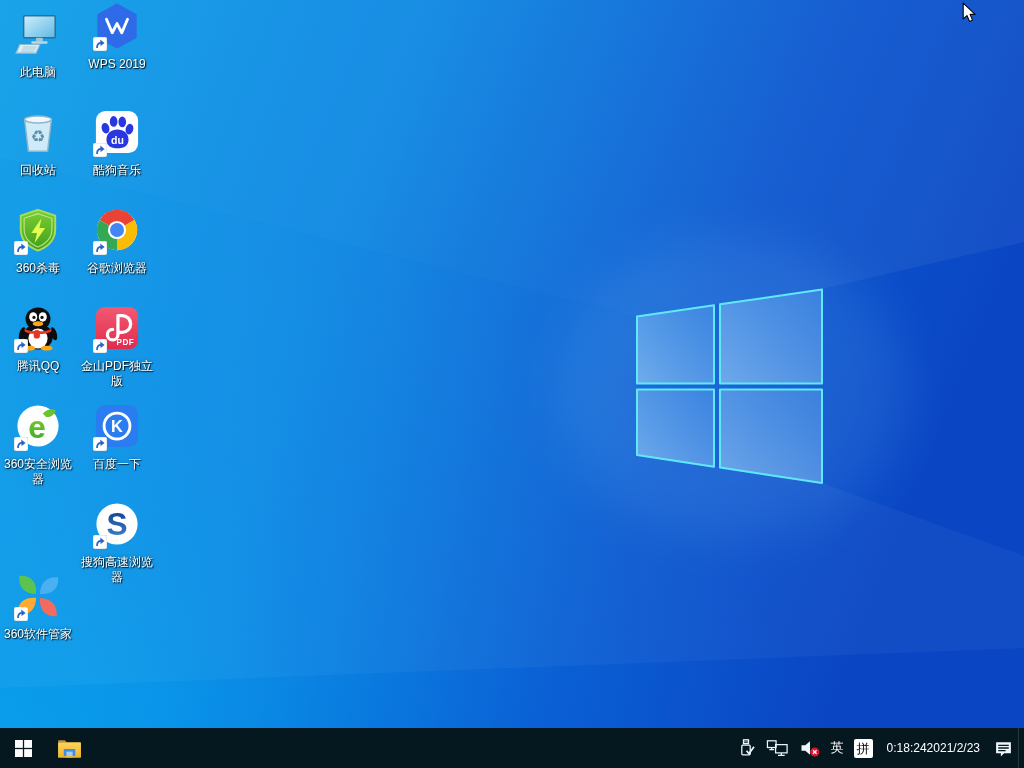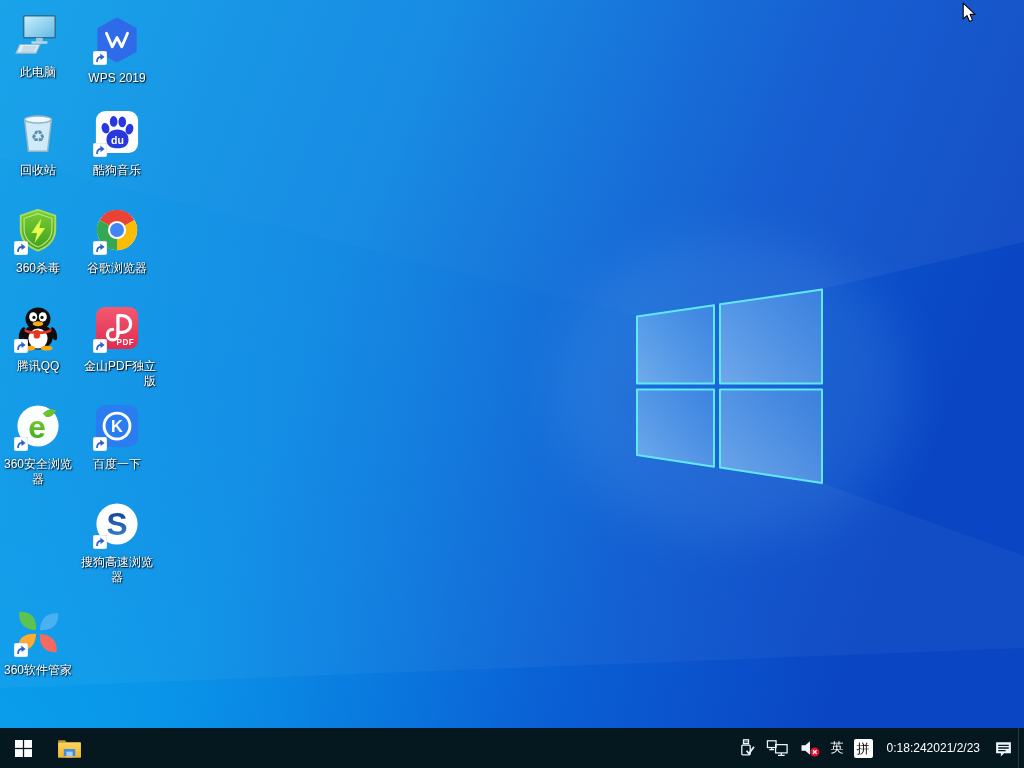--- a/index.html
+++ b/index.html
@@ -97,21 +97,21 @@
             </defs>
 <rect x="9" y="5" width="33" height="23" rx="1.5" fill="url(#pcA)" stroke="#2e6f96" stroke-width="1.6"></rect>
 <rect x="22" y="28" width="7" height="4" fill="#9fc8da"></rect>
 <rect x="17" y="31.5" width="17" height="2.6" rx="1" fill="#b8d8e6"></rect>
 <path d="M5 35 L26 35 L22 44 L1 44 Z" fill="#dceef7" stroke="#8fb8cc" stroke-width="1.2"></path>
 <path d="M8.5 37.5 h14 M7.5 39.7 h14 M6.5 41.9 h14" stroke="#9cc2d4" stroke-width="0.9"></path>
           </svg>
         </div>
         <div class="icon-label">此电脑</div>
       </div>
-      <div class="icon-cell" style="left: 78px; top: 16px; width: 78px;">
+      <div class="icon-cell" style="left: 78px; top: 2px; width: 78px;">
         <div class="icon-art">
           <svg class="app" viewBox="0 0 48 48">
 <path d="M24 2 L43 12.5 V35.5 L24 46 L5 35.5 V12.5 Z" fill="#2f6ae8" stroke="#2f6ae8" stroke-width="3" stroke-linejoin="round"></path>
 <path d="M13 17 L19 31 L24 21.5 L29 31 L35 17" fill="none" stroke="#fff" stroke-width="3" stroke-linejoin="round" stroke-linecap="round"></path>
           </svg>
           <span class="shortcut-badge">
 <svg viewBox="0 0 14 14">
               <rect width="14" height="14" rx="2" fill="#fff" stroke="#9ab0c0" stroke-width="0.5"></rect>
 <path d="M4 11 C4 7.2 5.6 5.9 8.2 5.9" fill="none" stroke="#2a63c8" stroke-width="1.7"></path>
 <path d="M7.2 2.6 L11.6 5.9 L7.6 9 Z" fill="#2a63c8"></path>
@@ -217,21 +217,21 @@
           <span class="shortcut-badge">
 <svg viewBox="0 0 14 14">
               <rect width="14" height="14" rx="2" fill="#fff" stroke="#9ab0c0" stroke-width="0.5"></rect>
 <path d="M4 11 C4 7.2 5.6 5.9 8.2 5.9" fill="none" stroke="#2a63c8" stroke-width="1.7"></path>
 <path d="M7.2 2.6 L11.6 5.9 L7.6 9 Z" fill="#2a63c8"></path>
             </svg>
           </span>
         </div>
         <div class="icon-label">谷歌浏览器</div>
       </div>
-      <div class="icon-cell" style="left: 78px; top: 304px; width: 78px; text-align: right;">
+      <div class="icon-cell" style="left: 78px; top: 304px; width: 78px;">
         <div class="icon-art">
           <svg class="app" viewBox="0 0 48 48">
 <defs>
               <linearGradient id="kpA" x1="0" y1="0" x2="0" y2="1">
                 <stop offset="0" stop-color="#f25a70"></stop>
                 <stop offset="1" stop-color="#e12b4e"></stop>
               </linearGradient>
             </defs>
 <rect x="2" y="2" width="44" height="44" rx="9" fill="url(#kpA)"></rect>
 <path d="M25 30 V11 h4.5 a8.75 8.75 0 0 1 0 17.5 H25" fill="none" stroke="#fff" stroke-width="3.4" stroke-linecap="round" stroke-linejoin="round"></path>
@@ -303,21 +303,21 @@
           <span class="shortcut-badge">
 <svg viewBox="0 0 14 14">
               <rect width="14" height="14" rx="2" fill="#fff" stroke="#9ab0c0" stroke-width="0.5"></rect>
 <path d="M4 11 C4 7.2 5.6 5.9 8.2 5.9" fill="none" stroke="#2a63c8" stroke-width="1.7"></path>
 <path d="M7.2 2.6 L11.6 5.9 L7.6 9 Z" fill="#2a63c8"></path>
             </svg>
           </span>
         </div>
         <div class="icon-label">搜狗高速浏览器</div>
       </div>
-      <div class="icon-cell" style="left: 0px; top: 608px; width: 76px;">
+      <div class="icon-cell" style="left: 0px; top: 572px; width: 76px;">
         <div class="icon-art">
           <svg class="app" viewBox="0 0 48 48">
 <path d="M26 22 C26.5 10 33 3.5 45 4.5 C45.8 16.5 39 22.8 26 22 Z" fill="#49b0f2"></path>
 <path d="M26 22 C26.5 10 33 3.5 45 4.5 C45.8 16.5 39 22.8 26 22 Z" fill="#5cc44e" transform="rotate(-90 24 24)"></path>
 <path d="M26 22 C26.5 10 33 3.5 45 4.5 C45.8 16.5 39 22.8 26 22 Z" fill="#f26a60" transform="rotate(90 24 24)"></path>
 <path d="M26 22 C26.5 10 33 3.5 45 4.5 C45.8 16.5 39 22.8 26 22 Z" fill="#ffaa33" transform="rotate(180 24 24)"></path>
           </svg>
           <span class="shortcut-badge">
 <svg viewBox="0 0 14 14">
               <rect width="14" height="14" rx="2" fill="#fff" stroke="#9ab0c0" stroke-width="0.5"></rect>

